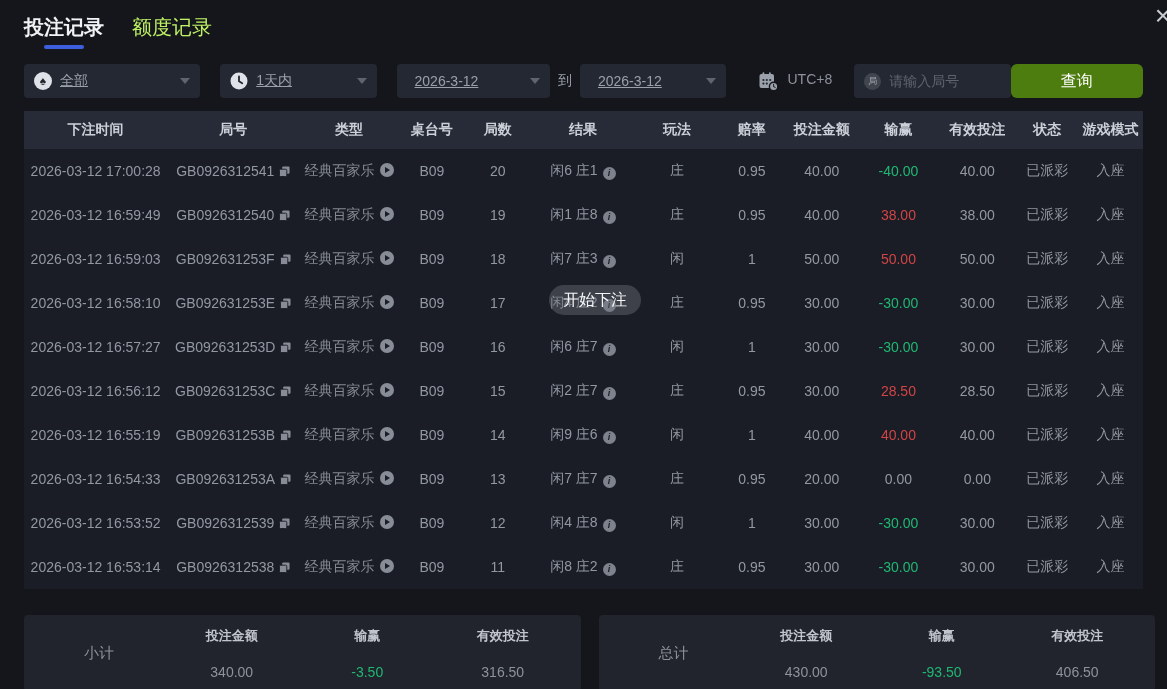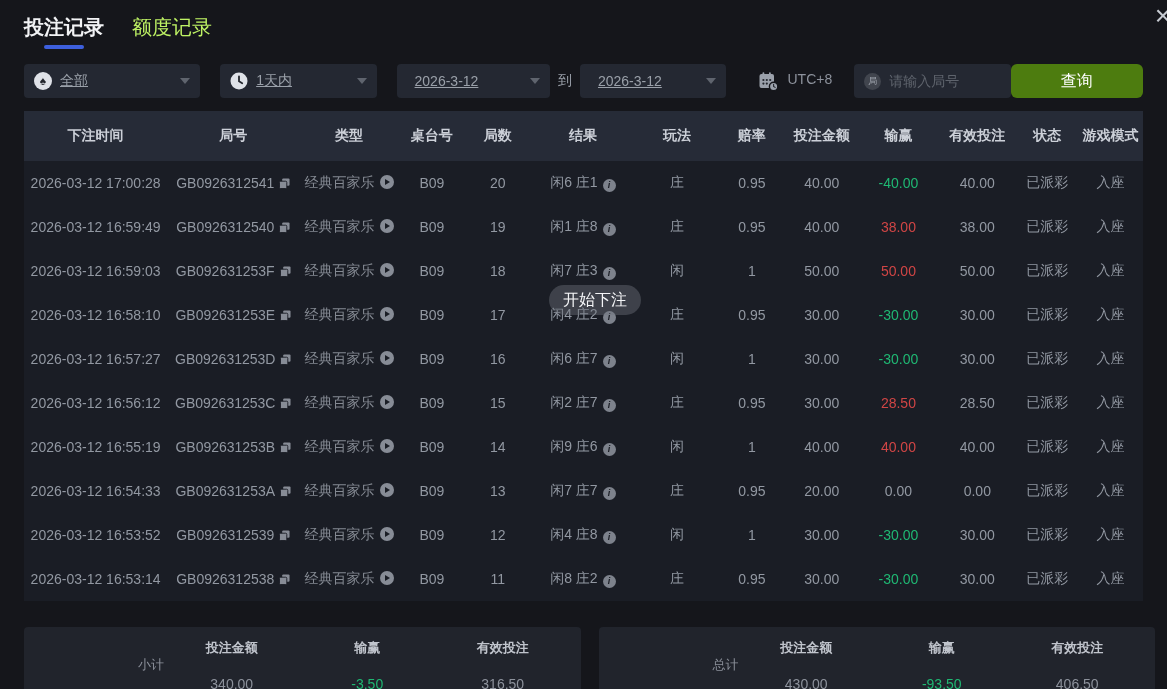--- a/index.html
+++ b/index.html
@@ -58,21 +58,21 @@
     width:17px; height:17px; border-radius:50%; background:#41454e; color:#a0a5ae;
     font-size:9px; line-height:17px; text-align:center; flex:none;
   }
   .query-btn {
     margin-left:auto; width:134px; height:34px; background:#4d7c0f; color:#fff;
     border:none; border-radius:6px; font-size:16px; cursor:pointer; font-family:inherit;
   }
   
   .table-wrap { margin:12px 24px 0 24px; background:#1a1d25; }
   table { width:100%; border-collapse:collapse; table-layout:fixed; }
-  thead tr { background:#262b37; height:50px; }
+  thead tr { background:#262b37; height:38px; }
   th { font-size:14px; color:#ccd0d8; font-weight:bold; text-align:center; white-space:nowrap; }
   tbody tr { height:44px; }
   td { font-size:14px; color:#9298a2; text-align:center; white-space:nowrap; overflow:visible; }
   th:nth-child(1){width:12.8%} th:nth-child(2){width:11.8%} th:nth-child(3){width:8.9%}
   th:nth-child(4){width:5.9%}  th:nth-child(5){width:5.9%}  th:nth-child(6){width:9.3%}
   th:nth-child(7){width:7.5%}  th:nth-child(8){width:5.9%}  th:nth-child(9){width:6.6%}
   th:nth-child(10){width:7.1%} th:nth-child(11){width:7.0%} th:nth-child(12){width:5.5%}
   th:nth-child(13){width:5.8%}
   td.dim span.t { color:#858a93; }
   .copy { margin-left:5px; vertical-align:-1px; cursor:pointer; }
@@ -99,21 +99,21 @@
     position:absolute; left:549px; top:285px; height:30px; line-height:30px;
     padding:0 14px; border-radius:15px; background:rgba(112,117,127,0.42);
     color:#f4f5f7; font-size:16px; z-index:5;
   }
   
   .summaries { display:flex; gap:18px; margin:26px 12px 0 24px; }
   .sumbox {
     flex:1; background:#21242c; border-radius:4px; height:76px;
     display:flex; align-items:center; padding:0 10px;
   }
-  .sumbox .slabel { width:130px; text-align:right; font-size:13px; color:#8d929c; }
+  .sumbox .slabel { width:130px; text-align:center; font-size:15px; color:#8d929c; }
   .stat { flex:1; text-align:center; }
   .stat .sl { font-size:13px; color:#c0c4cc; font-weight:bold; margin-bottom:6px; }
   .stat .sv { font-size:14px; color:#8d929c;margin-top:19px; }
   .stat .sv.wl-green { color:#1fb873; }
 </style>
 </head>
 <body>
 
 <div>
 

